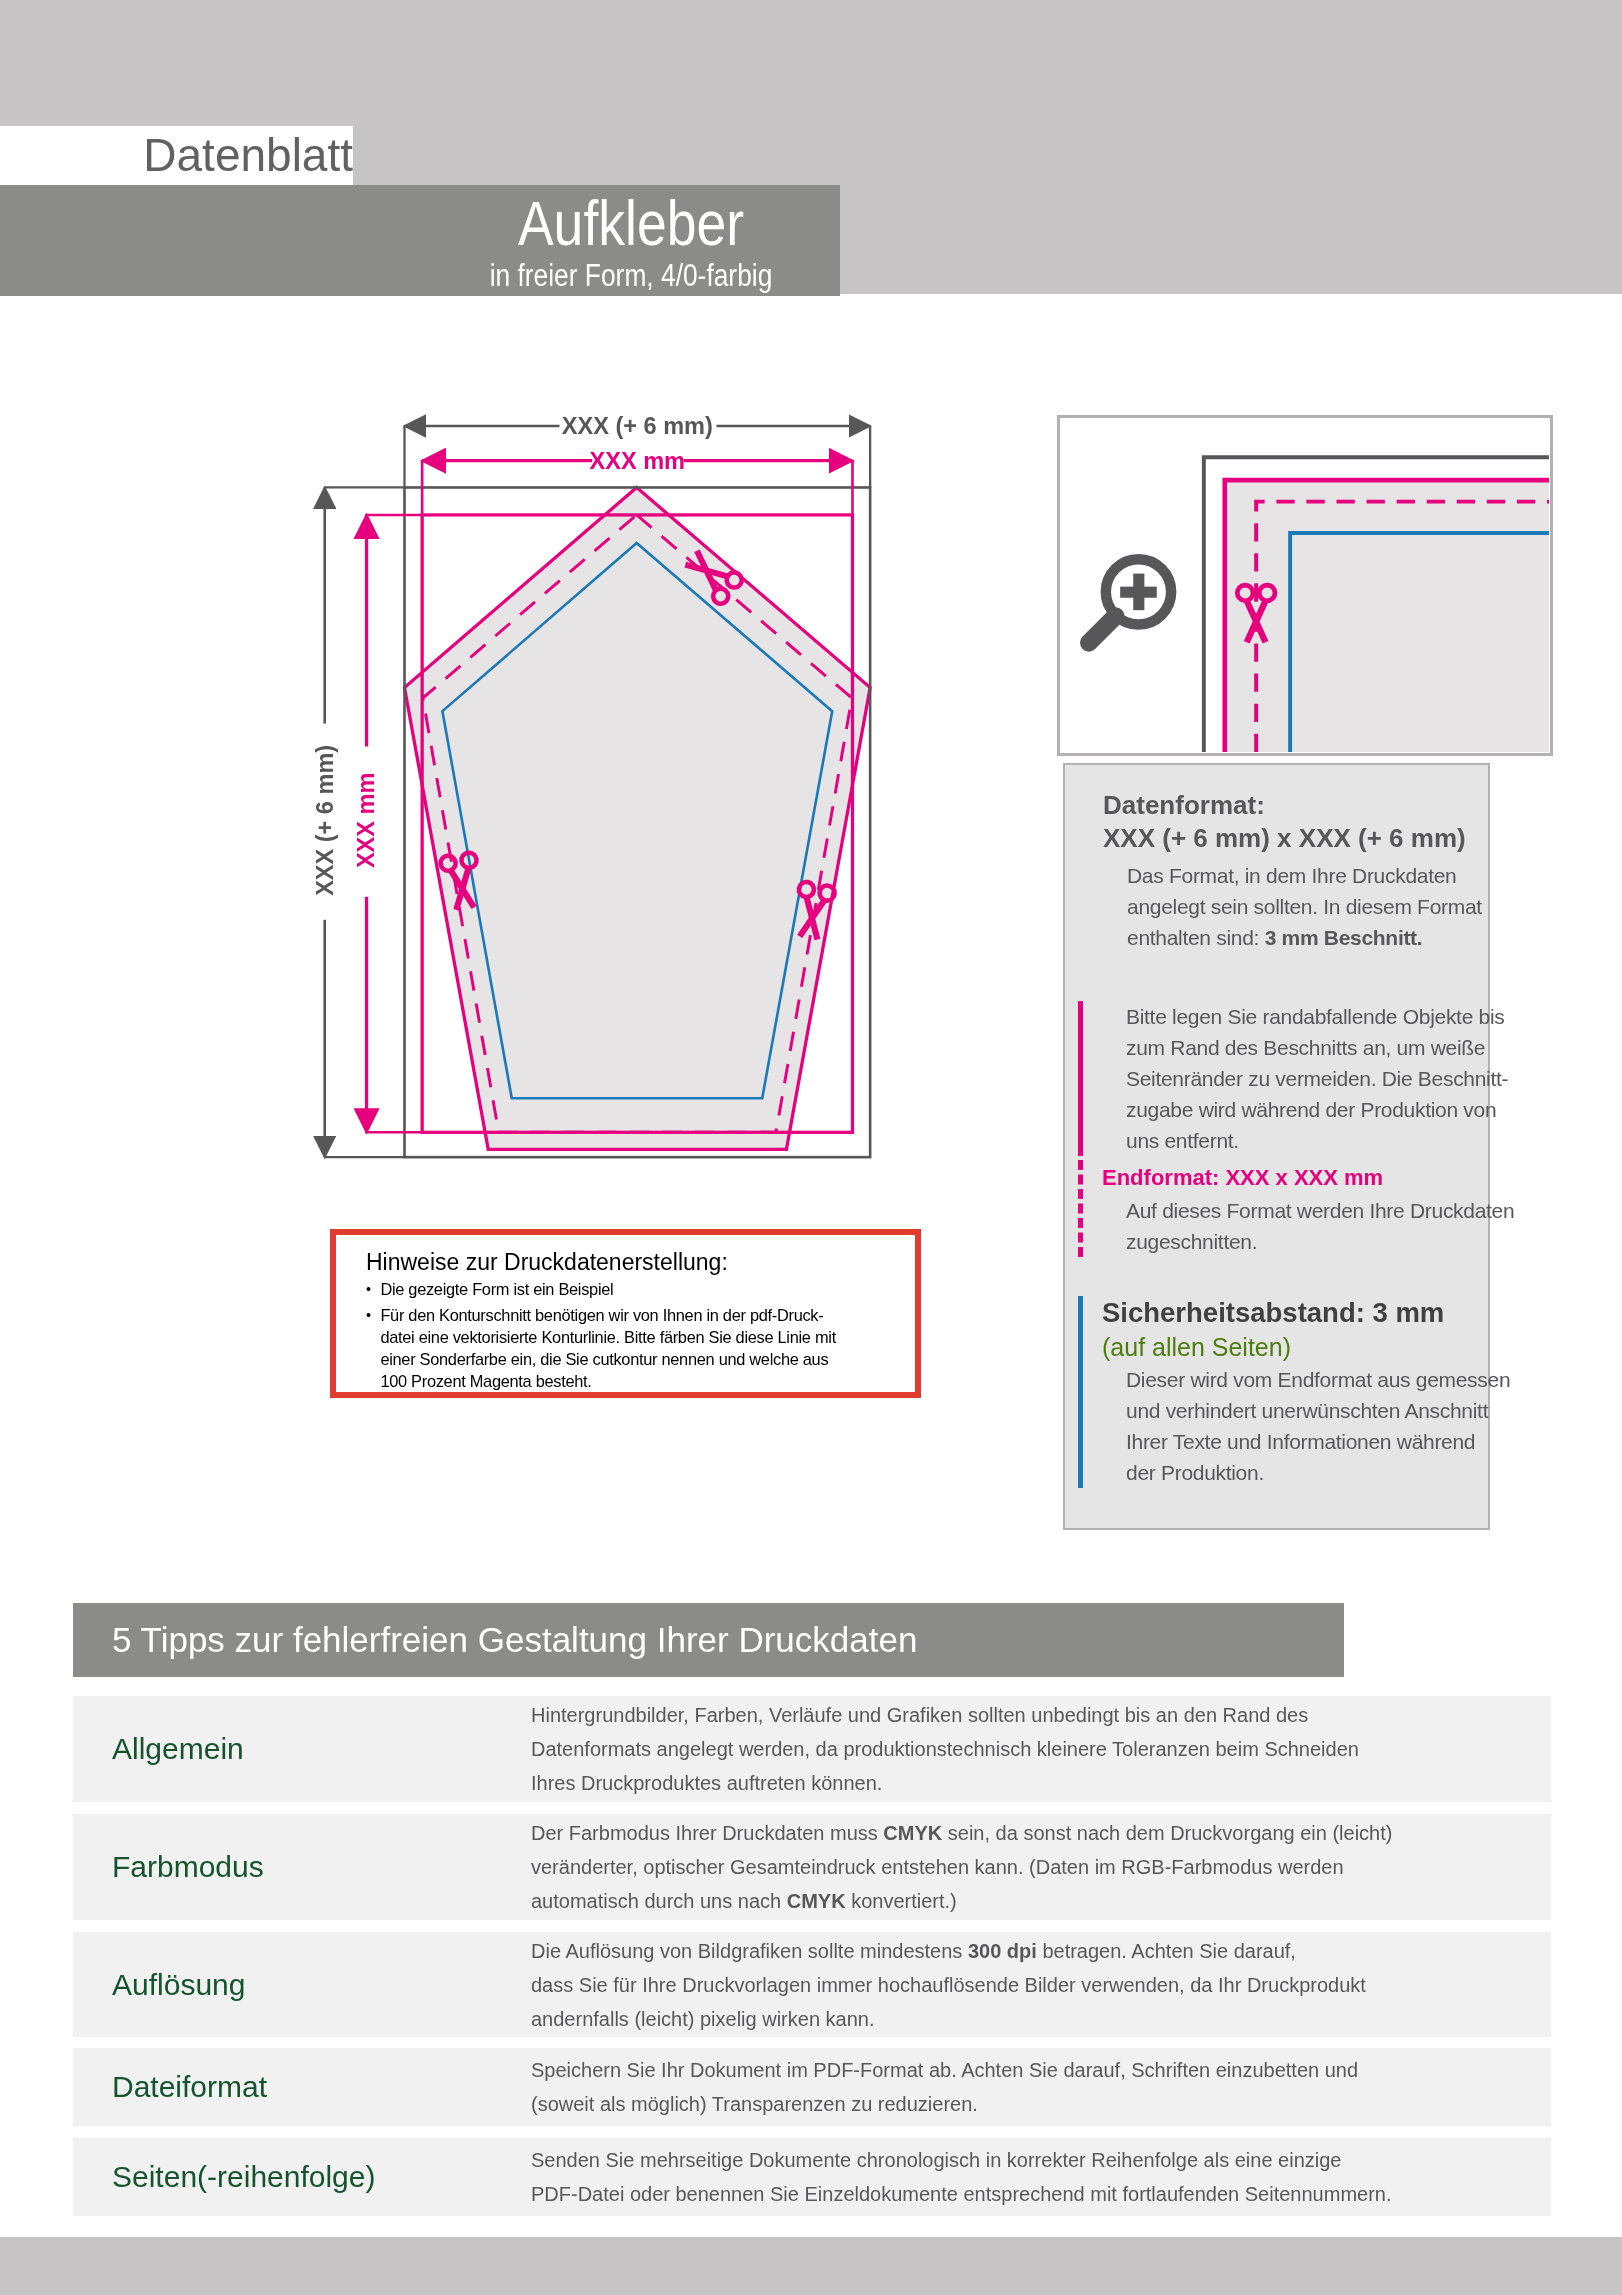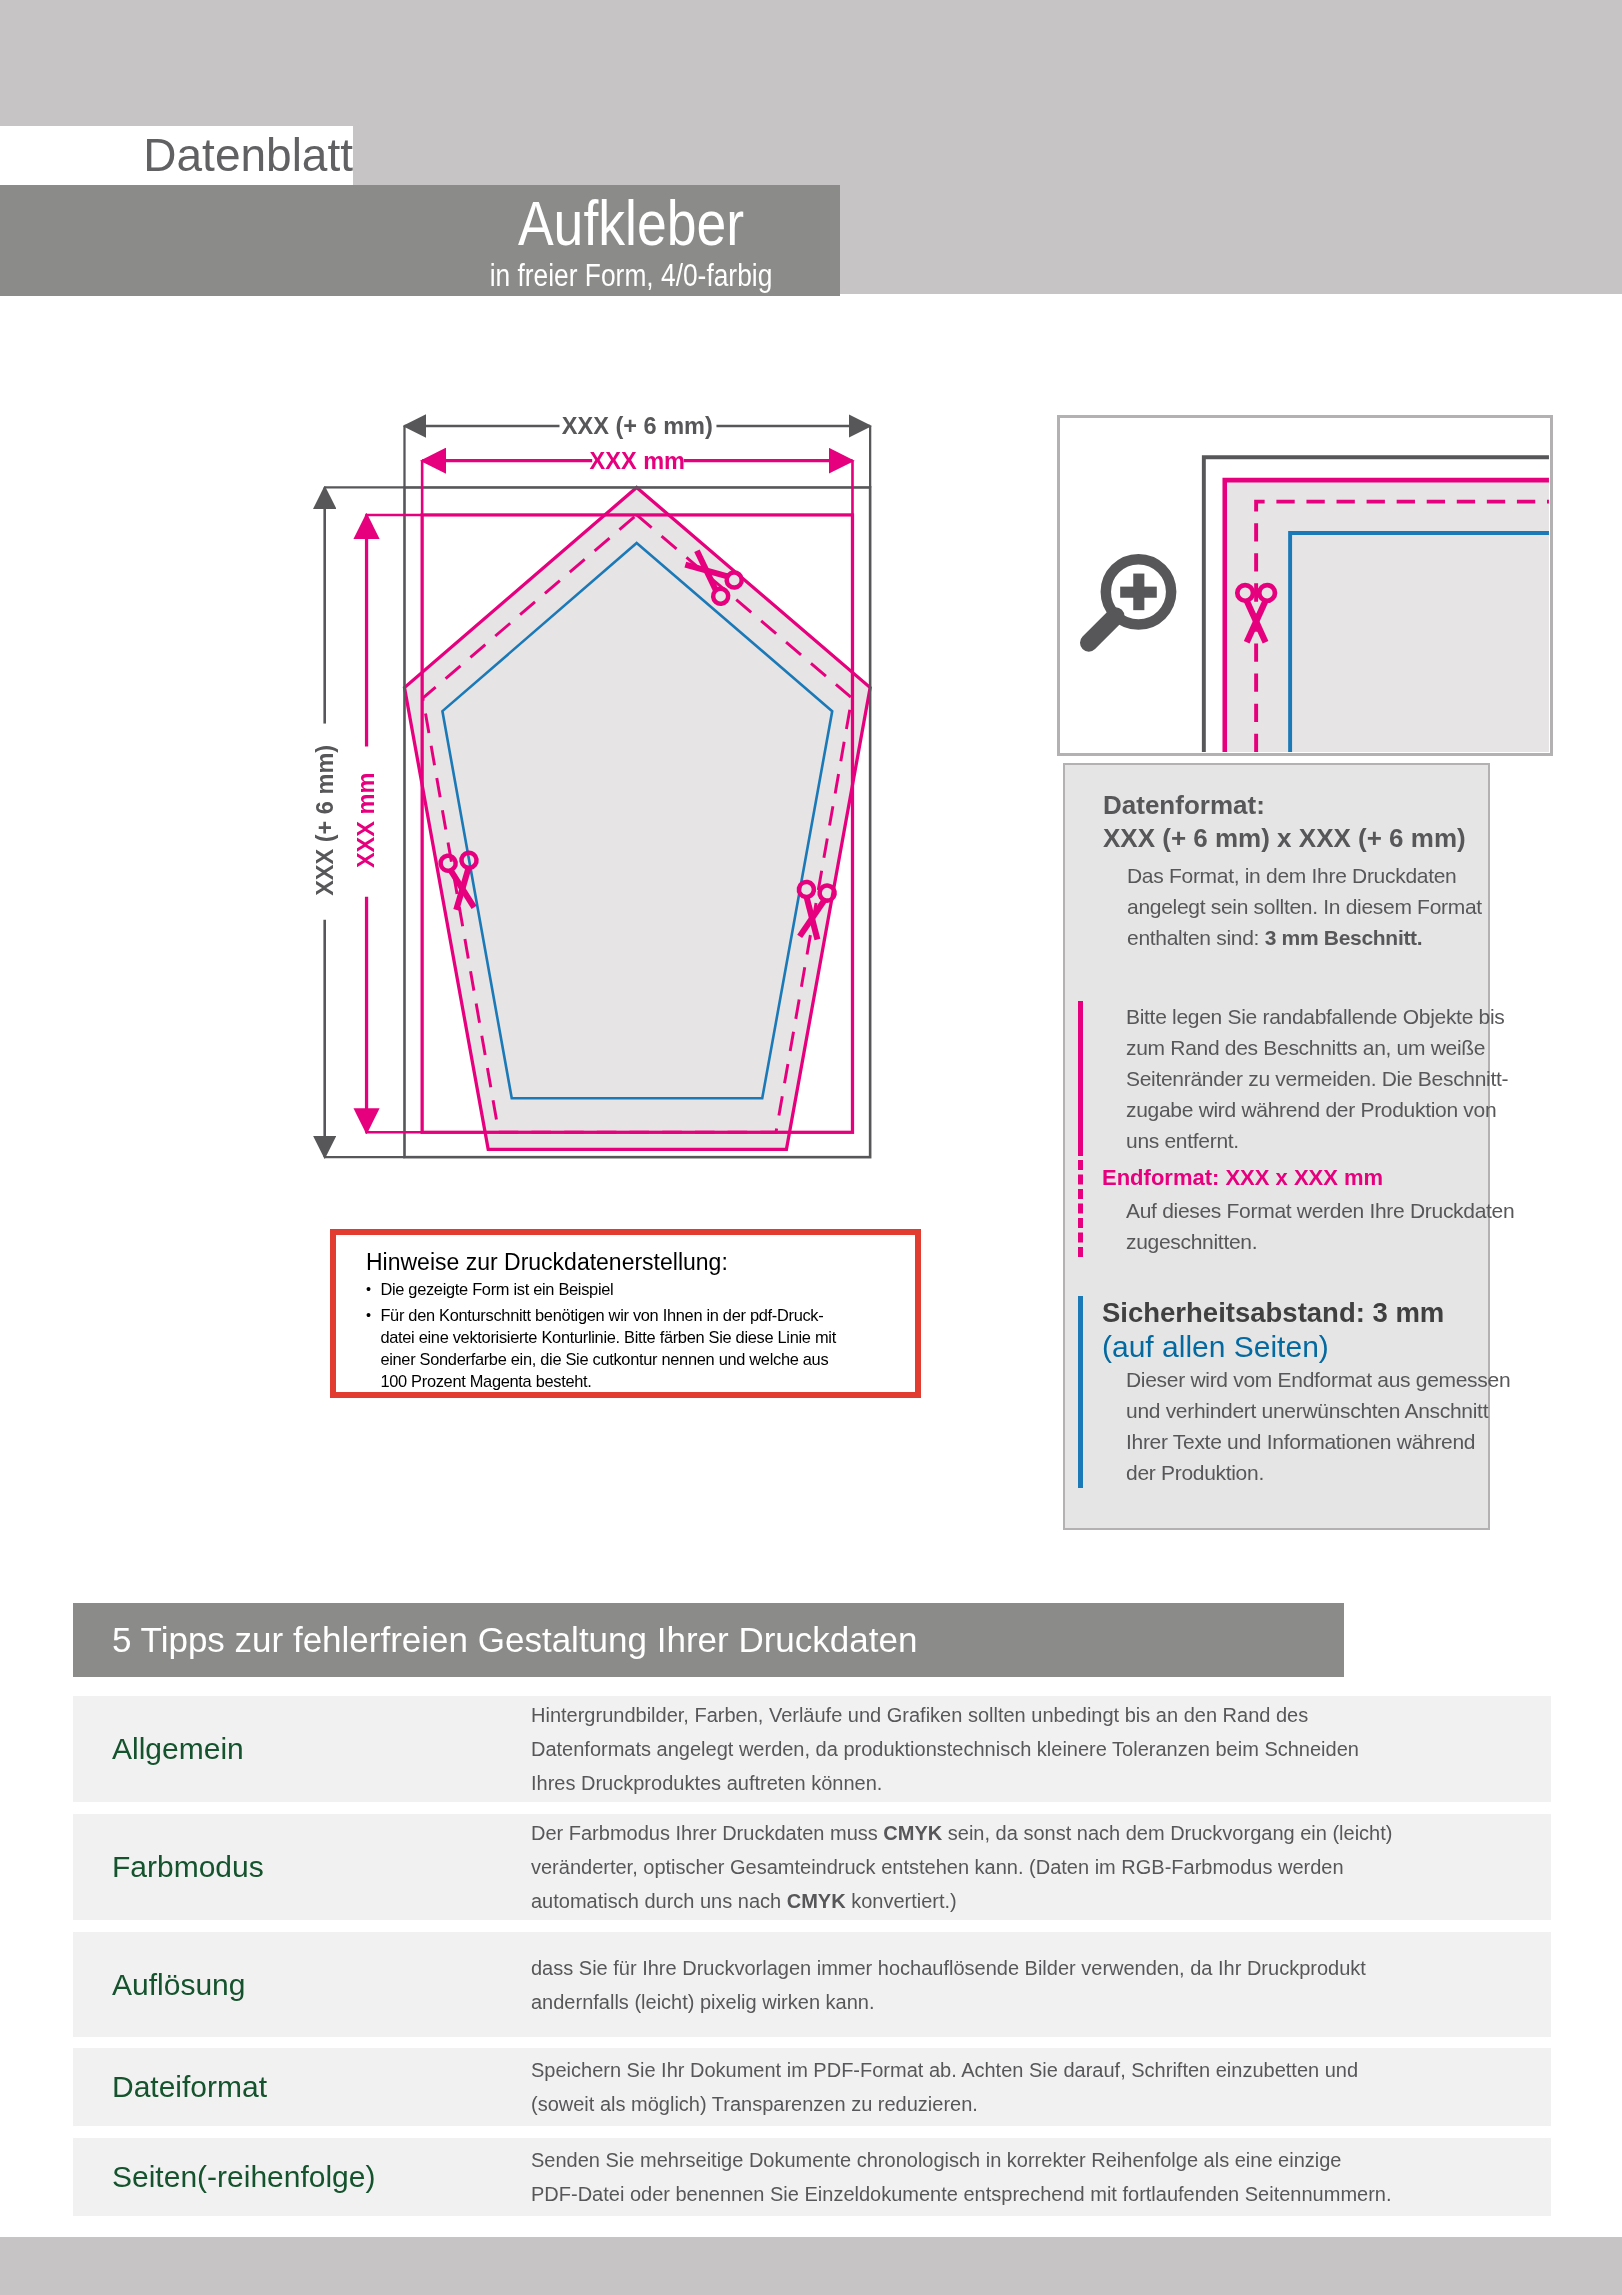--- a/index.html
+++ b/index.html
@@ -22,21 +22,21 @@
   .panel{left:1063px;top:763px;width:427px;height:767px;background:#e6e5e5;
          border:2.6px solid #b3b1b1;box-sizing:border-box;}
   .panel .blk{position:absolute;}
   .ph{font-size:26px;font-weight:bold;line-height:33px;color:#57575a;white-space:nowrap;}
   .pline{font-size:21px;line-height:31px;letter-spacing:-0.3px;color:#57575a;white-space:nowrap;margin-left:24px;}
   .note{border-left:5.9px solid #e6007e;padding-left:19px;}
   .endf{border-left:5.9px dashed #e6007e;padding-left:19px;}
   .endf .eh{font-size:22px;font-weight:bold;color:#e6007e;line-height:35px;white-space:nowrap;}
   .safe{border-left:5.9px solid #1b79b7;padding-left:19px;}
   .safe .sh{font-size:27.5px;font-weight:bold;color:#404040;line-height:34px;white-space:nowrap;}
-  .safe .ss{font-size:30px;color:#0369a1;line-height:34px;white-space:nowrap;}
+  .safe .ss{font-size:25px;color:#4d7c0f;line-height:34px;white-space:nowrap;}
 
   
   .hinweise{left:330px;top:1229px;width:591px;height:169px;background:#fff;
             border:6.5px solid #e23b30;box-sizing:border-box;padding:15.7px 13px 0 30px;}
   .hw-title{font-size:23px;font-weight:normal;color:#000;line-height:23.6px;}
   .hw-li{display:flex;font-size:16.4px;color:#000;line-height:22px;letter-spacing:-0.3px;margin-top:3.9px;}
   .hw-li .dot{width:14.4px;flex:none;font-size:14.4px;}
   .hw-li .tx div{white-space:nowrap;}
 
   
@@ -224,20 +224,21 @@
     <div class="tipbody">
       <div><span>Der Farbmodus Ihrer Druckdaten muss </span><b>CMYK</b><span> sein, da sonst nach dem Druckvorgang ein (leicht)</span></div>
       <div><span>veränderter, optischer Gesamteindruck entstehen kann. (Daten im RGB-Farbmodus werden</span></div>
       <div><span>automatisch durch uns nach </span><b>CMYK</b><span> konvertiert.)</span></div>
     </div>
   </div>
 
   <div class="abs tiprow" style="top:1932px;height:105px;">
     <div class="tiplabel">Auflösung</div>
     <div class="tipbody">
+      <div><span>Die Auflösung von Bildgrafiken sollte mindestens </span><b>300 dpi</b><span> betragen. Achten Sie darauf,</span></div>
       <div><span>dass Sie für Ihre Druckvorlagen immer hochauflösende Bilder verwenden, da Ihr Druckprodukt</span></div>
       <div><span>andernfalls (leicht) pixelig wirken kann.</span></div>
     </div>
   </div>
 
   <div class="abs tiprow" style="top:2048px;height:78px;">
     <div class="tiplabel">Dateiformat</div>
     <div class="tipbody">
       <div><span>Speichern Sie Ihr Dokument im PDF-Format ab. Achten Sie darauf, Schriften einzubetten und</span></div>
       <div><span>(soweit als möglich) Transparenzen zu reduzieren.</span></div>

